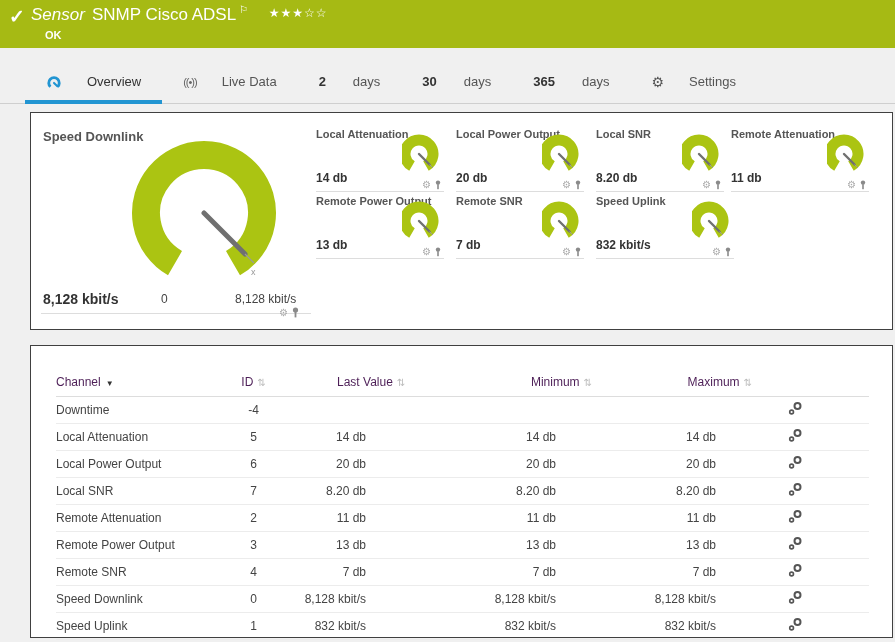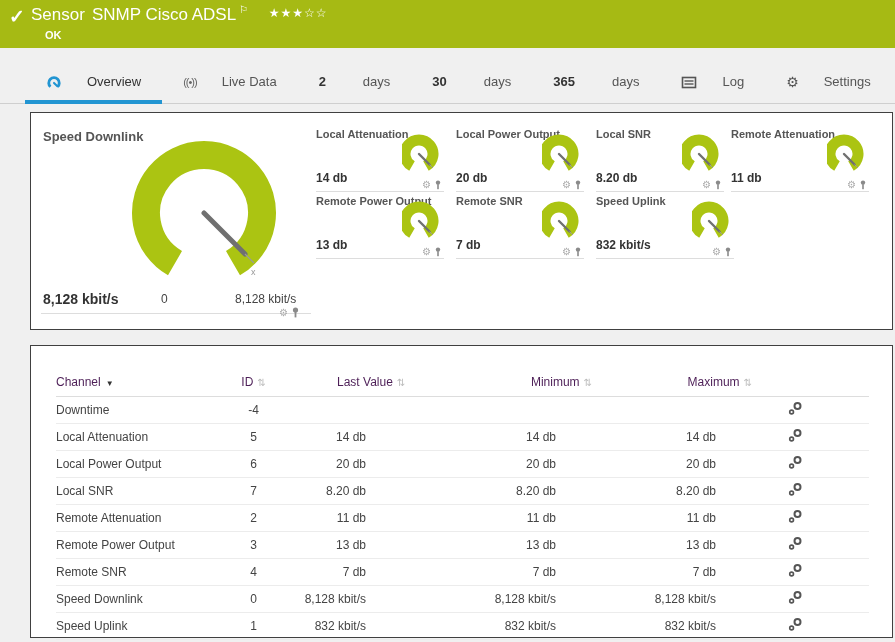--- a/index.html
+++ b/index.html
@@ -7,31 +7,31 @@
   body {
     position:relative; overflow:hidden;
     background:#f0f0f0;
     font-family:"Liberation Sans", sans-serif;
     color:#444;
   }
   
   .banner { position:absolute; left:0; top:0; width:895px; height:48px; background:#a6ba14; color:#fff; }
   .banner .check { position:absolute; left:9px; top:5px; font-size:19px; font-weight:bold; }
   .banner .titleline { position:absolute; left:31px; top:4px; font-size:17px; white-space:nowrap; }
-  .banner .kind { margin-right:7px; }
+  .banner .kind { font-style:italic; margin-right:7px; }
   .banner .flag { font-size:10px; vertical-align:super; margin-left:3px; }
   .banner .stars { margin-left:16px; font-size:12px; letter-spacing:1px; vertical-align:3px; }
   .banner .status { position:absolute; left:45px; top:29px; font-size:11px; font-weight:bold; }
   
   .tabbar { position:absolute; left:0; top:48px; width:895px; height:56px; border-bottom:1px solid #cfcfcf;
             display:flex; align-items:flex-end; padding-left:25px; }
   .tab { position:relative; height:42px; line-height:40px; padding:0 21px; font-size:13px; color:#555;
          white-space:nowrap; display:flex; align-items:center; gap:25px; cursor:pointer; }
   .tab b { color:#333; font-weight:bold; }
-  .tab .dl { margin-left:12px; }
+  .tab .dl { margin-left:2px; }
   .tab.active { color:#333; }
   .tab.active::after { content:""; position:absolute; left:0; right:0; bottom:-1px; height:4px; background:#2295d2; }
   .ticon { flex:0 0 auto; }
   .live-glyph { font-size:11px; color:#666; letter-spacing:-1px; }
   .gear-glyph { font-size:14px; color:#555; }
   
   .panel { position:absolute; background:#fff; border:1px solid #404040; }
   #panel-overview { left:30px; top:112px; width:863px; height:218px; }
   #panel-table    { left:30px; top:345px; width:863px; height:293px; }
   
@@ -96,28 +96,20 @@
   </div>
   <div class="tab">
     <b>30</b>
       <span class="dl">days</span>
   </div>
   <div class="tab">
     <b>365</b>
       <span class="dl">days</span>
   </div>
   <div class="tab">
-    <svg class="ticon" width="16" height="13" viewBox="0 0 16 13">
-      <rect x="1.5" y="1.5" width="13" height="10" stroke="#555" stroke-width="1.6" fill="none"></rect>
-      <line x1="3.5" y1="5" x2="12.5" y2="5" stroke="#555" stroke-width="1.4"></line>
-      <line x1="3.5" y1="8" x2="12.5" y2="8" stroke="#555" stroke-width="1.4"></line>
-    </svg>
-    <span>Log</span>
-  </div>
-  <div class="tab">
     <span class="ticon gear-glyph">⚙</span>
     <span>Settings</span>
   </div>
 </div>
 
 <div class="panel" id="panel-overview">
   <div class="pgauge-title">Speed Downlink</div>
 
   <svg class="pgauge-svg" width="172" height="150" viewBox="0 0 172 150">
     <path d="M 56 126.2 A 58 58 0 1 1 114 126.2" stroke="#abc412" stroke-width="28" fill="none"></path>

